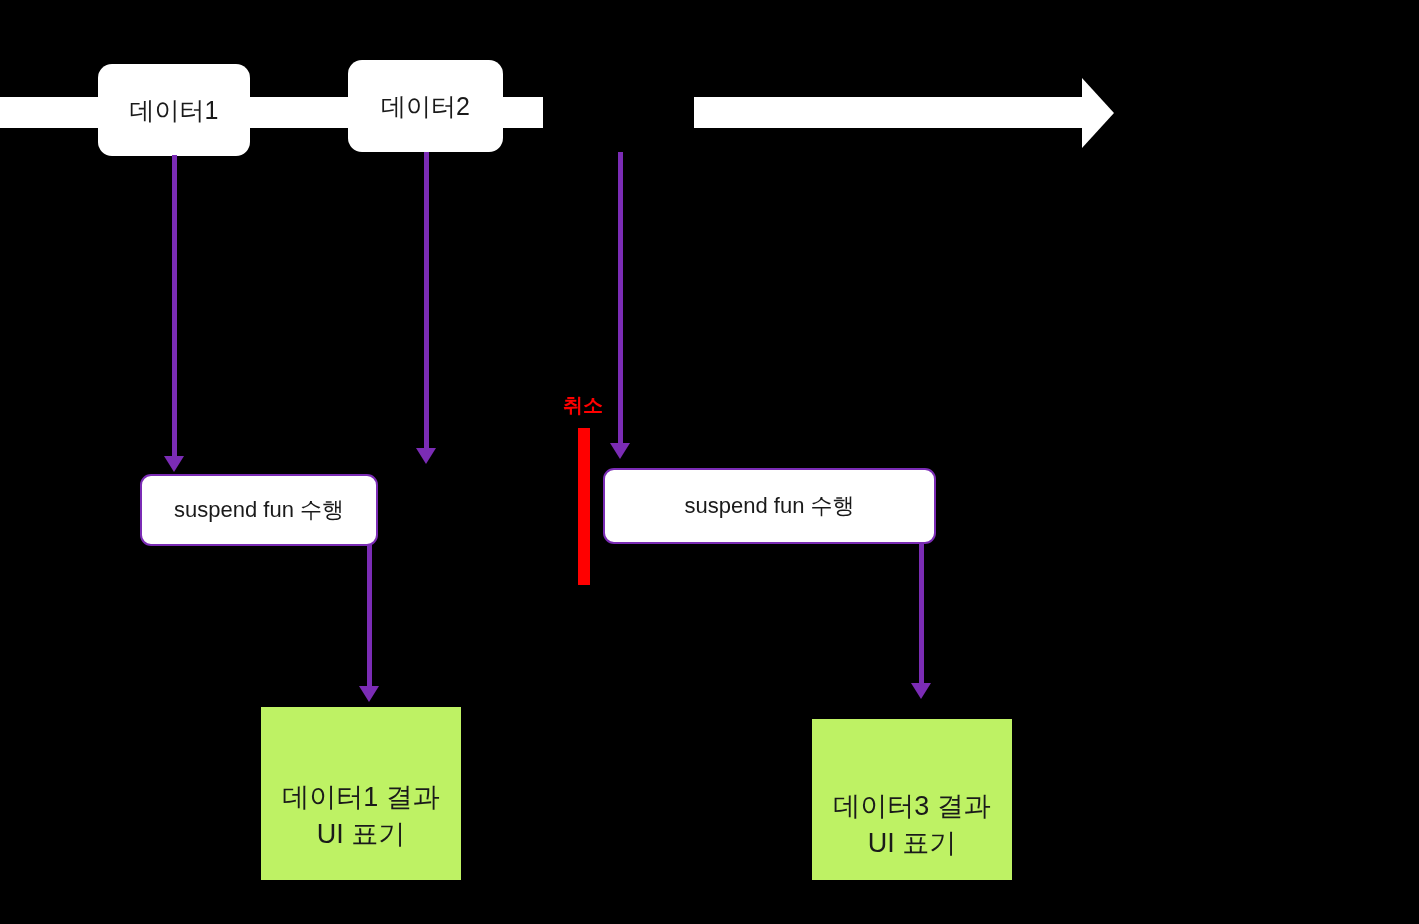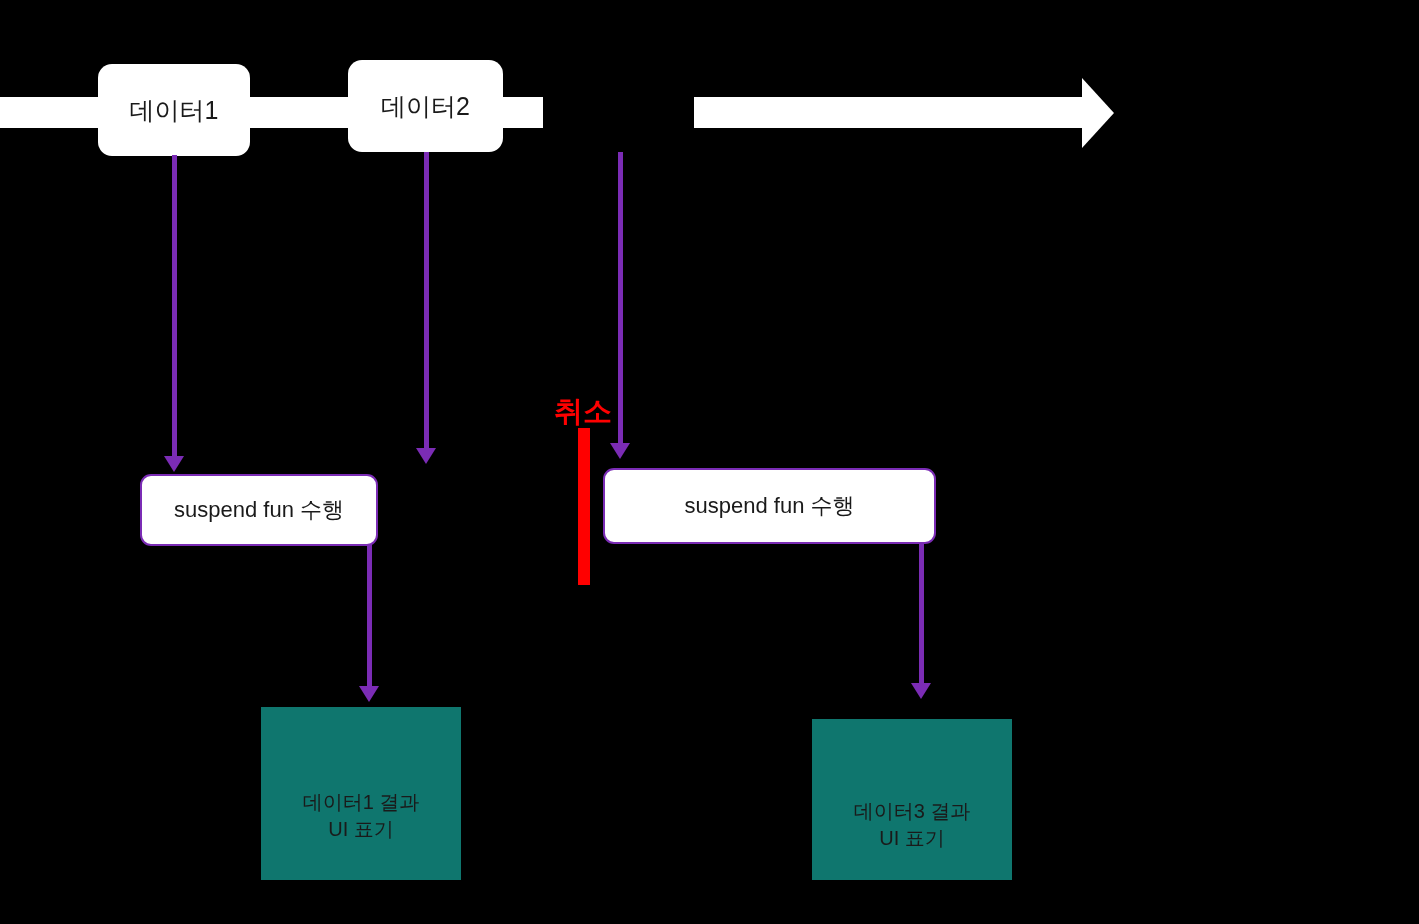--- a/index.html
+++ b/index.html
@@ -56,27 +56,27 @@
     text-align: center;
     color: #1a1a1a;
     font-size: 22px;
     line-height: 1.25;
     box-sizing: border-box;
   }
 
   
   .result-box {
     position: absolute;
-    background: #0f766e;
+    background: #bef264;
     display: flex;
     align-items: center;
     justify-content: center;
     text-align: center;
     color: #1a1a1a;
-    font-size: 20px;
+    font-size: 27px;
     line-height: 1.35;
     box-sizing: border-box;
   }
 
   
   .v-arrow-line {
     position: absolute;
     width: 5px;
     background: #7B2CB5;
   }
@@ -90,21 +90,21 @@
   }
 
   
   .cancel-bar {
     position: absolute;
     background: #FF0000;
   }
   .cancel-label {
     position: absolute;
     color: #FF0000;
-    font-size: 29px;
+    font-size: 20px;
     font-weight: bold;
     white-space: nowrap;
     text-align: center;
   }
 </style>
 </head>
 <body>
 
 <div id="canvas">
 

